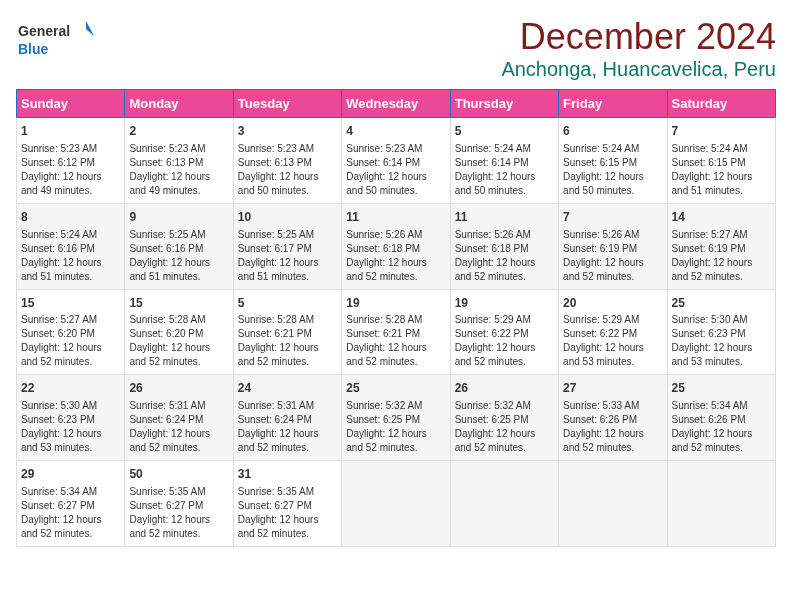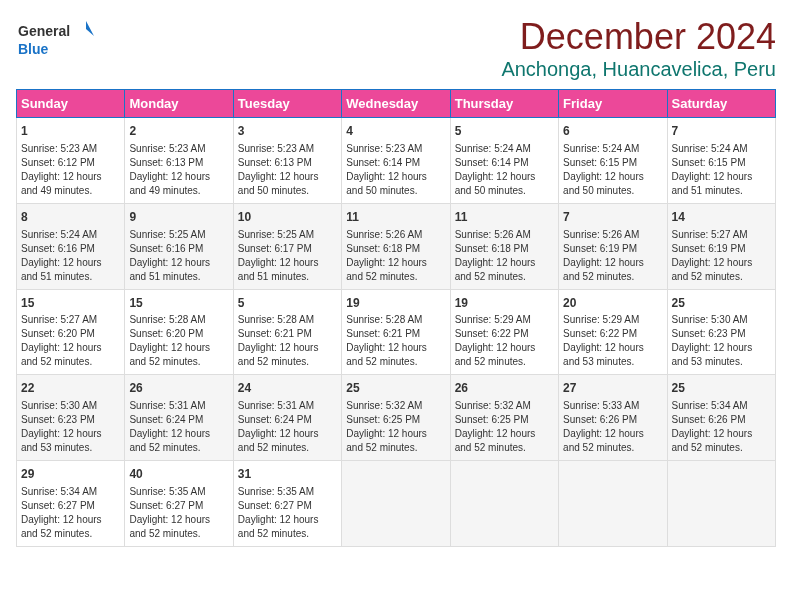--- a/index.html
+++ b/index.html
@@ -279,21 +279,21 @@
         </td>
       </tr>
       <tr>
         <td>
           <span class="day-num">29</span>
           <div>Sunrise: 5:34 AM</div>
           <div>Sunset: 6:27 PM</div>
           <div>Daylight: 12 hours and 52 minutes.</div>
         </td>
         <td>
-          <span class="day-num">40</span>
+          <span class="day-num">50</span>
           <div>Sunrise: 5:35 AM</div>
           <div>Sunset: 6:27 PM</div>
           <div>Daylight: 12 hours and 52 minutes.</div>
         </td>
         <td>
           <span class="day-num">31</span>
           <div>Sunrise: 5:35 AM</div>
           <div>Sunset: 6:27 PM</div>
           <div>Daylight: 12 hours and 52 minutes.</div>
         </td>

